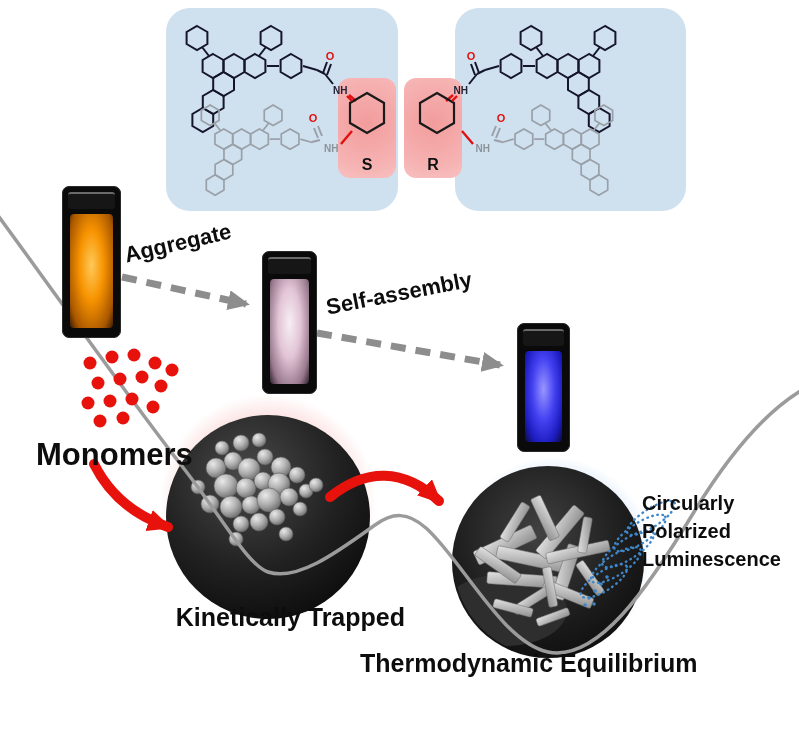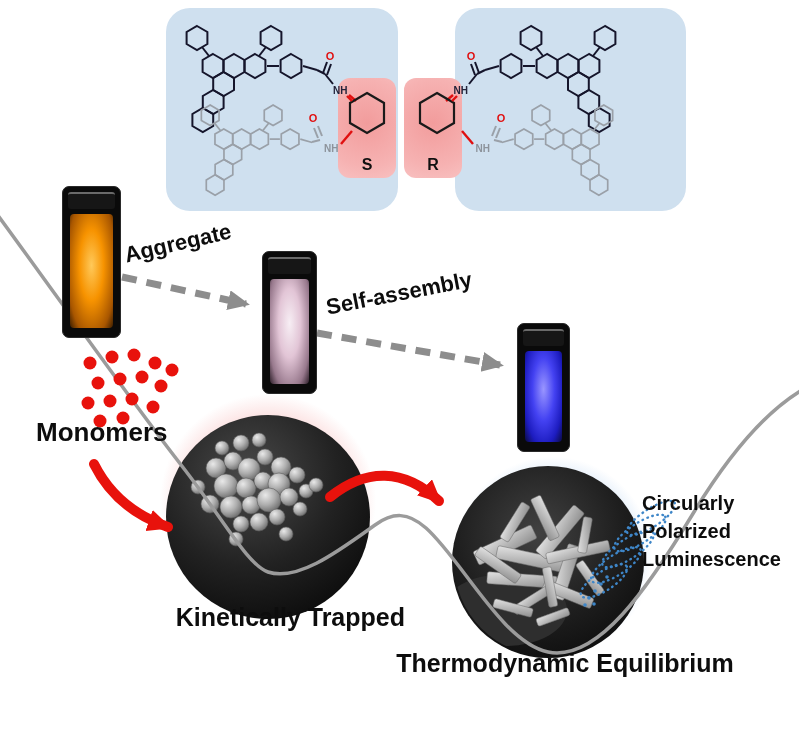--- a/index.html
+++ b/index.html
@@ -37,23 +37,23 @@
   .liquid{position:absolute;left:7px;right:7px;top:27px;bottom:9px;border-radius:4px;}
   #cuvette-orange{left:62px;top:186px;width:57px;height:150px;}
   #cuvette-orange .liquid{background:radial-gradient(ellipse at 50% 45%, #ffc95a 0%, #f79300 40%, #a85600 80%, #3a1d00 100%);}
   #cuvette-pink{left:262px;top:251px;width:53px;height:141px;}
   #cuvette-pink .liquid{background:radial-gradient(ellipse at 50% 42%, #f7eef4 0%, #e2c5d6 40%, #97788c 78%, #2c1e28 100%);}
   #cuvette-blue{left:517px;top:323px;width:51px;height:127px;}
   #cuvette-blue .liquid{background:radial-gradient(ellipse at 50% 42%, #9a96ff 0%, #4442f2 42%, #1d1cc0 75%, #0a0a40 100%);}
   .fig-label{position:absolute;font-weight:700;color:#0d0d0d;white-space:nowrap;}
   #lbl-aggregate{left:122px;top:243px;font-size:22px;transform:rotate(-13deg);transform-origin:left top;}
   #lbl-selfassembly{left:324px;top:295px;font-size:22px;transform:rotate(-11deg);transform-origin:left top;}
-  #lbl-monomers{left:36px;top:417px;font-size:26px;}
+  #lbl-monomers{left:36px;top:437px;font-size:31px;}
   #lbl-kinetic{left:105px;top:603px;width:300px;text-align:right;font-size:25px;}
-  #lbl-thermo{left:360px;top:649px;width:410px;text-align:center;font-size:25px;}
+  #lbl-thermo{left:360px;top:649px;width:410px;text-align:left;font-size:25px;}
   #lbl-cpl{left:642px;top:489px;width:170px;font-size:20px;line-height:28px;white-space:normal;}
 </style>
 </head>
 <body>
 
 <div id="canvas">
 
   <div id="panel-left" class="panel"></div>
   <div id="panel-right" class="panel"></div>
   <div id="linker-s" class="linker-box">

